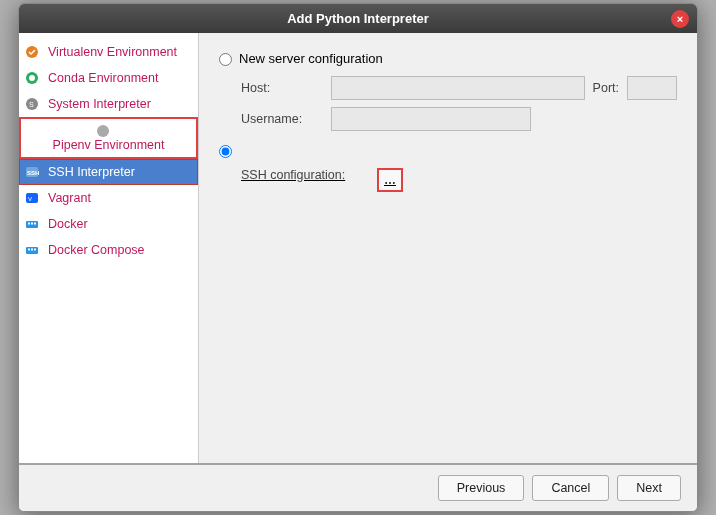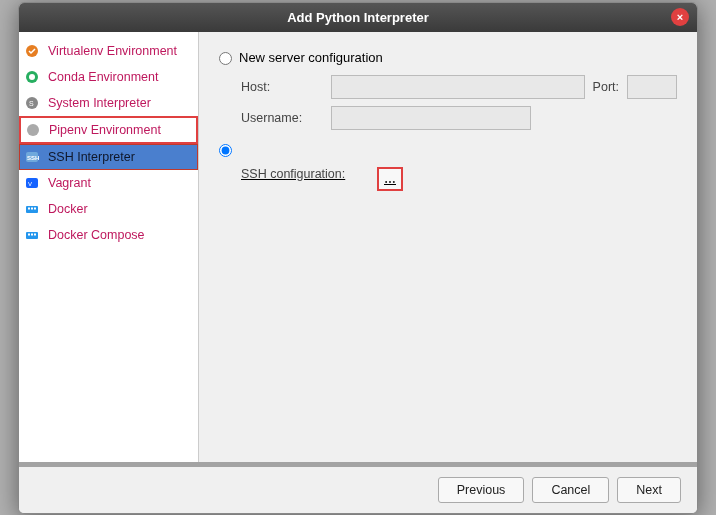--- a/index.html
+++ b/index.html
@@ -67,21 +67,21 @@
       align-items: center;
       padding: 5px 8px;
       cursor: pointer;
       white-space: nowrap;
       font-size: 12.5px;
       color: #be185d;
       border: 1px solid transparent;
     }
     .sidebar-item.selected {
       background: #4a7fce;
-      color: #0f172a;
+      color: #ffffff;
       border: 1px solid #c0392b;
     }
     .item-icon {
       width: 14px;
       height: 14px;
       margin-right: 6px;
       flex-shrink: 0;
       display: flex;
       align-items: center;
       justify-content: center;
@@ -191,35 +191,36 @@
       margin-left: 6px;
       display: flex;
       align-items: center;
       justify-content: center;
     }
     .dialog-footer {
       display: flex;
       align-items: center;
       justify-content: flex-end;
       padding: 10px 16px;
-      border-top: 5px solid #a3a3a3;
+      border-top: 2px solid #a3a3a3;
       background: #f0f0f0;
       gap: 8px;
     }
     .footer-btn {
       padding: 5px 18px;
       border: 1px solid #aaa;
       background: #f8f8f8;
       border-radius: 3px;
       cursor: pointer;
       font-size: 12.5px;
       color: #222;
     }
     .red-outline {
       border: 2px solid #e04040 !important;
+      flex-direction: column;
     }
 
     
     .svg-icon {
       width: 14px;
       height: 14px;
       margin-right: 6px;
       flex-shrink: 0;
     }
   </style>

